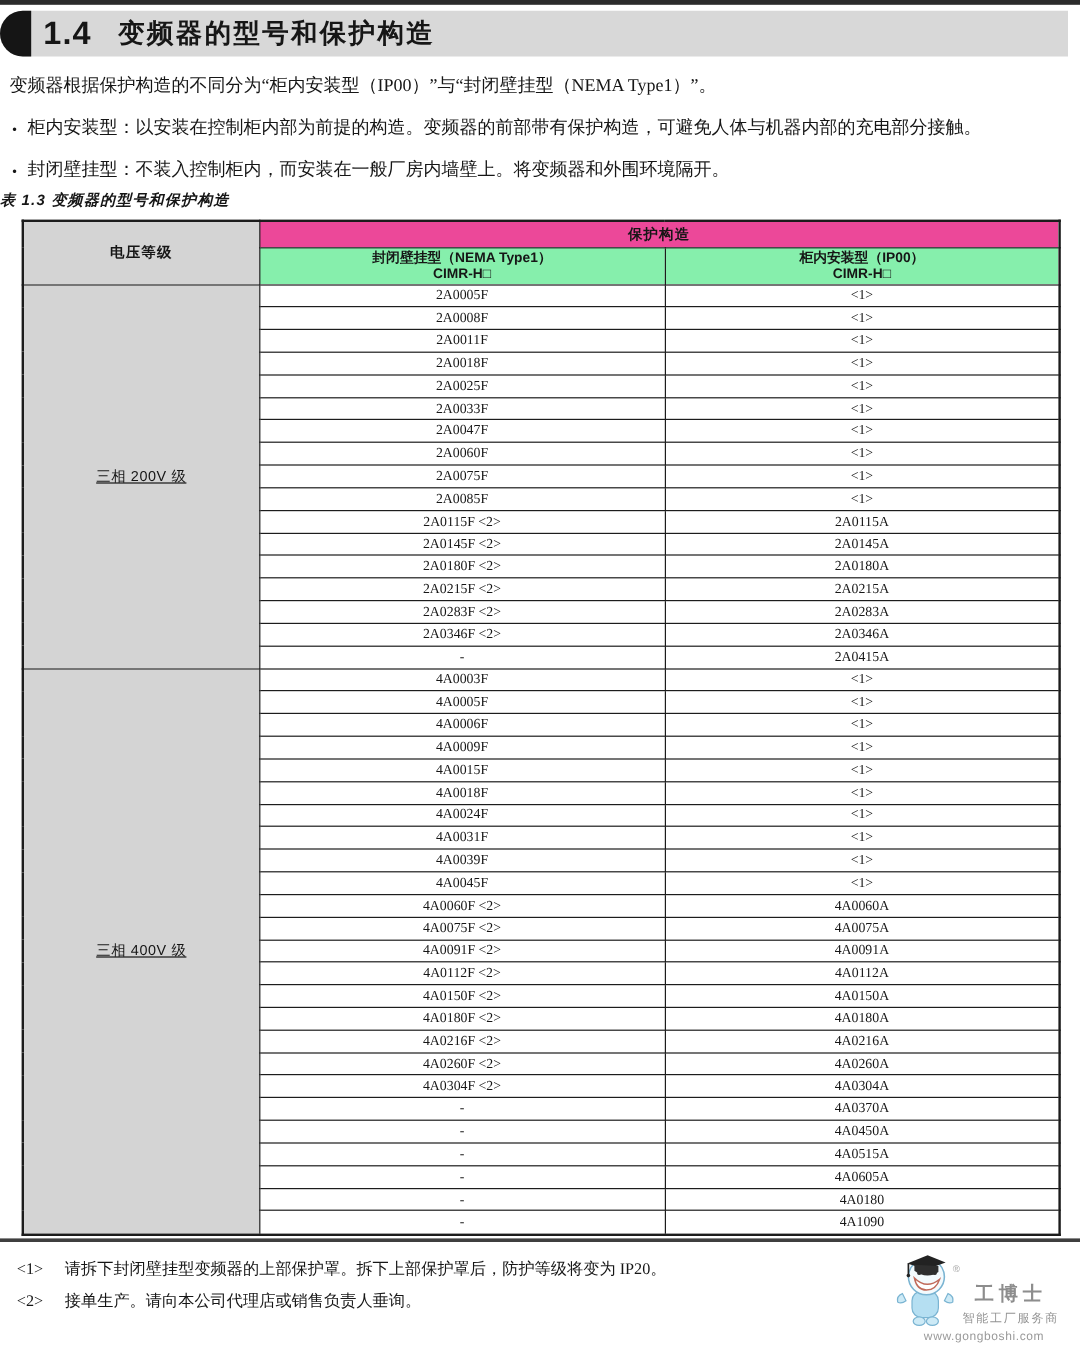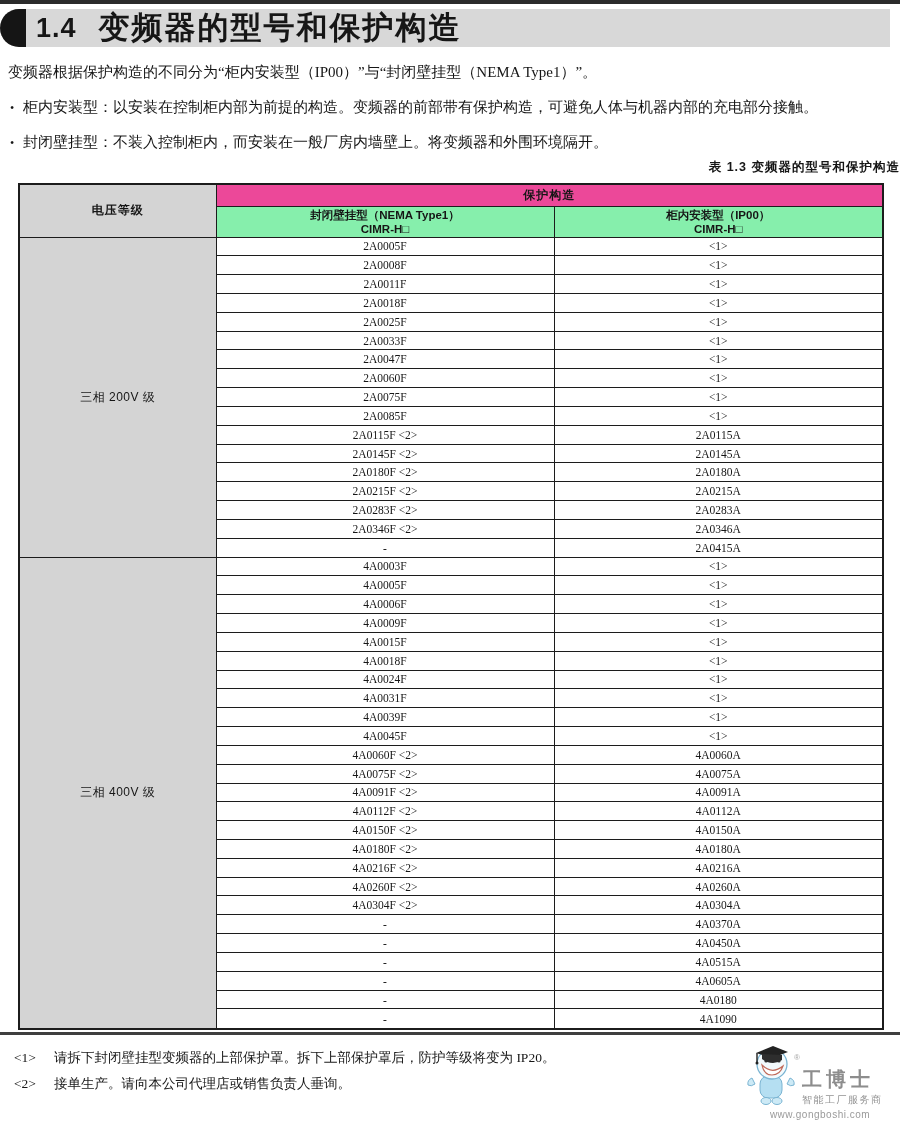--- a/index.html
+++ b/index.html
@@ -41,21 +41,21 @@
     border-radius: 19px 0 0 19px;
   }
   .title-num {
     margin-left: 36px;
     font-size: 27px;
     font-weight: bold;
     letter-spacing: 1px;
   }
   .title-text {
     margin-left: 22px;
-    font-size: 31px;
+    font-size: 22px;
     font-weight: bold;
     letter-spacing: 2px;
   }
 
   .intro {
     margin: 15px 8px 0 8px;
     font-family: "Liberation Serif", serif;
     font-size: 15px;
     line-height: 21px;
   }
@@ -70,24 +70,25 @@
   .bullet-dot {
     flex: 0 0 auto;
     width: 13px;
     font-size: 12px;
     line-height: 24px;
   }
   .bullet + .bullet { margin-top: 11px; }
 
   .caption {
     margin-top: 4px;
-    text-align: right;
+    text-align: left;
     font-size: 12.5px;
     font-weight: bold;
     letter-spacing: 1px;
+    font-style: italic;
   }
 
   
   .spec-table {
     margin: 7px 0 0 18px;
     width: 864px;
     height: 847px;
     border-collapse: collapse;
     table-layout: fixed;
   }
@@ -118,20 +119,21 @@
     background: #86efac;
     font-size: 11.5px;
     font-weight: bold;
     height: 31px;
     line-height: 14px;
   }
   .voltage-cell {
     background: #d4d4d4;
     font-size: 12px;
     letter-spacing: 0.5px;
+    text-decoration: underline;
   }
   .model-cell {
     background: #ffffff;
     font-family: "Liberation Serif", serif;
     font-size: 11.5px;
   }
 
   
   .footer-rule {
     margin-top: 2px;
@@ -163,26 +165,27 @@
   .mascot { flex: 0 0 auto; }
   .logo-texts { margin-left: 2px; position: relative; padding-top: 10px; }
   .registered {
     position: absolute;
     top: -4px;
     left: -8px;
     font-size: 8px;
     color: #a5a5a5;
   }
   .brand {
-    font-family: Liberation Sans, sans-serif;
-    font-size: 20px;
+    font-family: Liberation Mono, monospace;
+    font-size: 16px;
     font-weight: bold;
     letter-spacing: 4px;
     color: #8d8d8d;
     line-height: 24px;
+    text-align: center;
   }
   .tagline {
     margin-top: 3px;
     font-size: 10px;
     letter-spacing: 1.5px;
     color: #939393;
     line-height: 12px;
   }
   .logo-url {
     margin-top: 3px;

